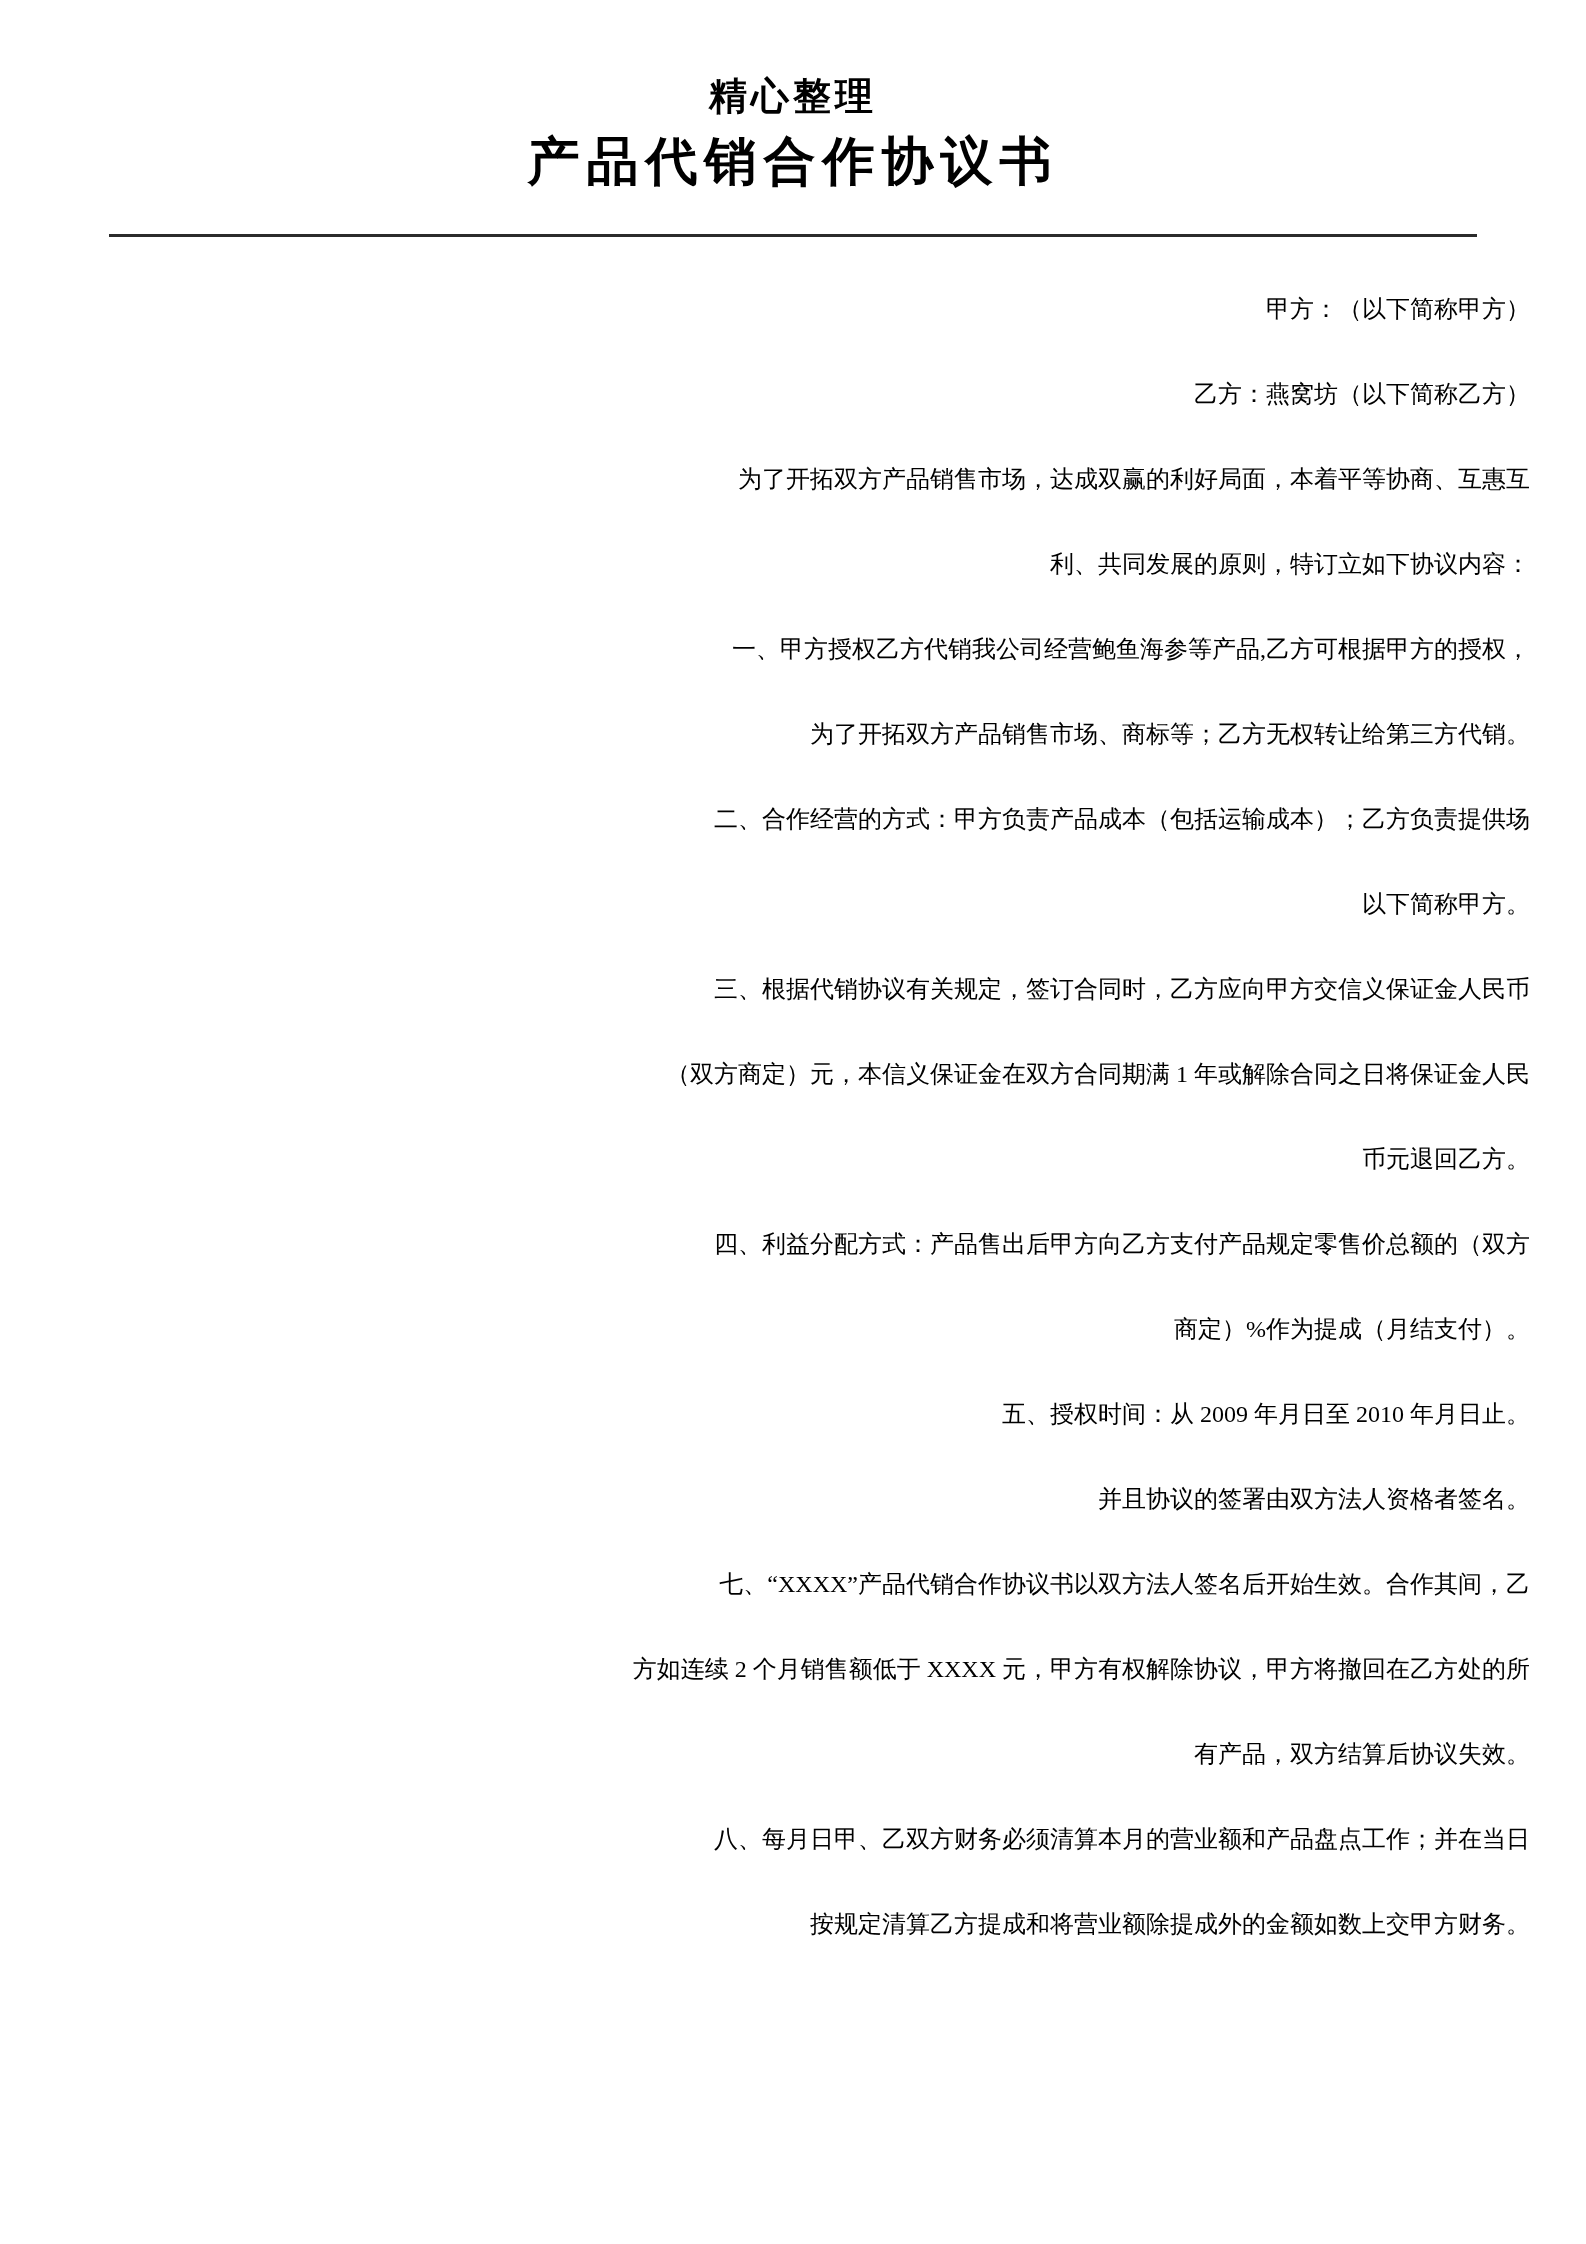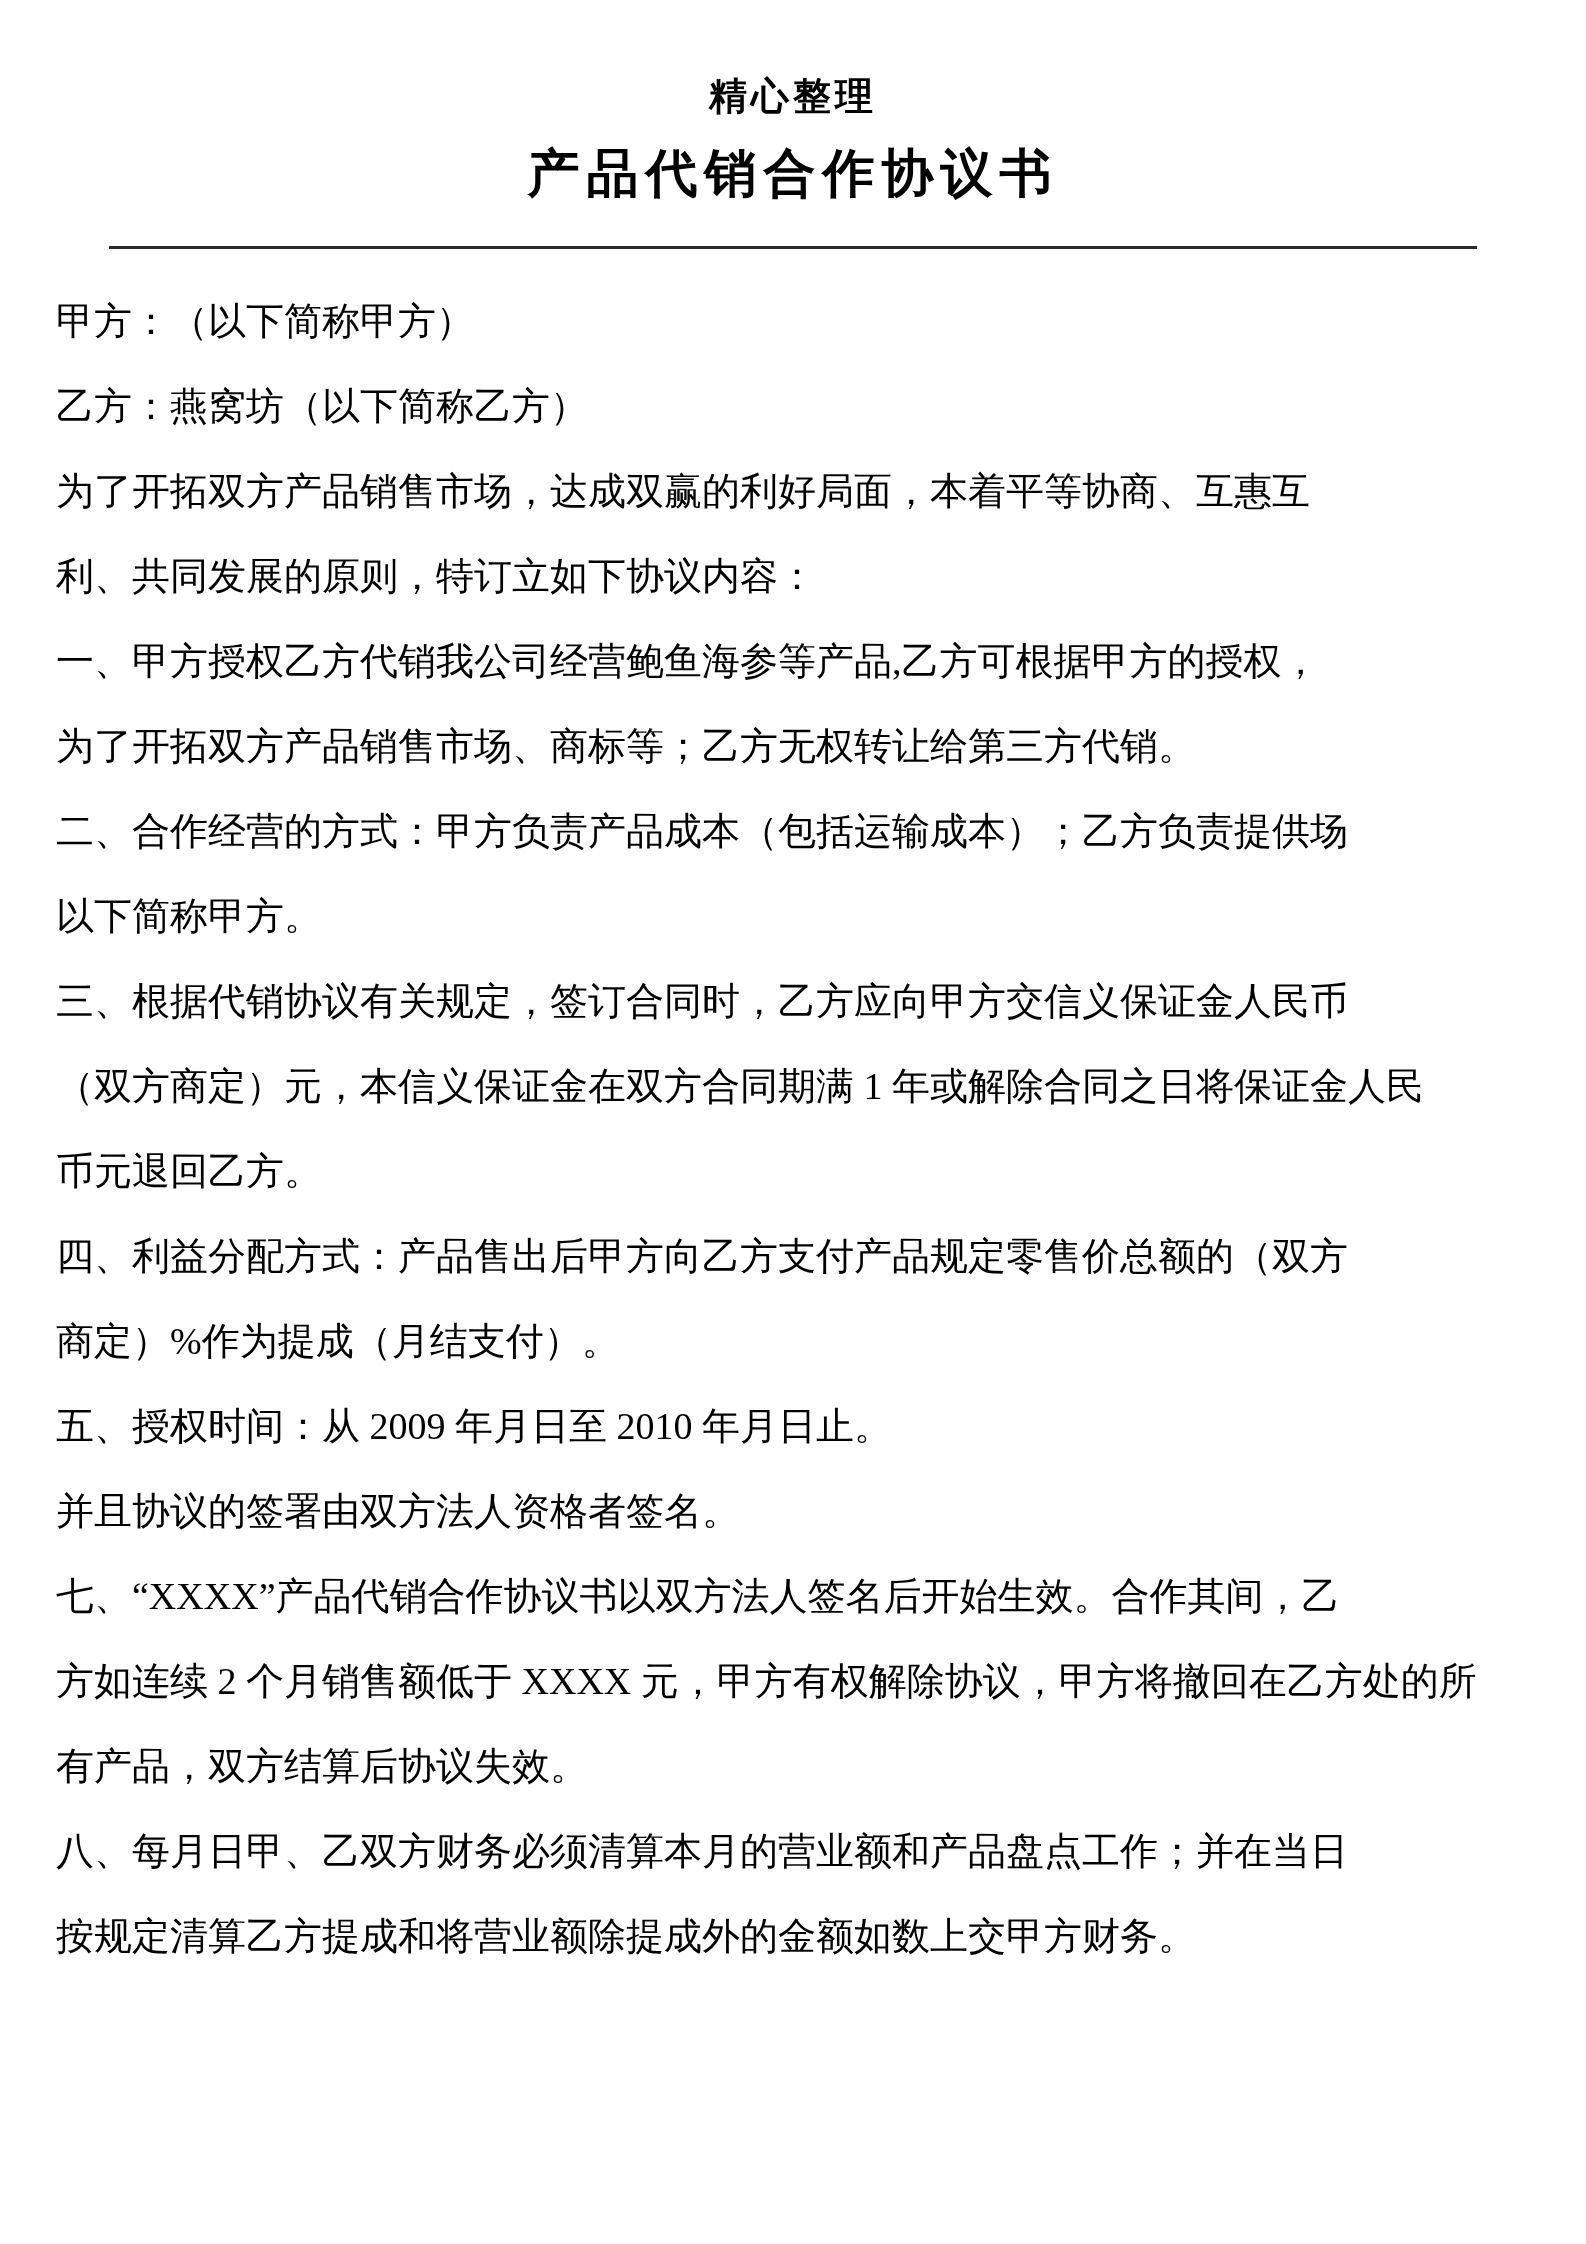--- a/index.html
+++ b/index.html
@@ -19,43 +19,43 @@
   }
   .doc-header {
     padding-top: 76px;
     text-align: center;
     font-size: 38px;
     font-weight: bold;
     letter-spacing: 4px;
     line-height: 1.1;
   }
   .doc-title {
-    margin-top: 26px;
+    margin-top: 14px;
     text-align: center;
     font-size: 52px;
     font-weight: bold;
     letter-spacing: 7px;
     line-height: 1.15;
   }
   .title-rule {
     width: 1368px;
     margin: 42px auto 0 auto;
     border: none;
     border-bottom: 3px solid #2b2b2b;
     height: 0;
   }
   .doc-body {
     margin-top: 30px;
     padding: 0 56px;
   }
   .doc-line {
     height: 85px;
     line-height: 85px;
-    text-align: left;
-    font-size: 38px;
+    text-align: right;
+    font-size: 24px;
     white-space: nowrap;
   }
 </style>
 </head>
 <body>
 
 <div class="page">
 
   <div class="doc-header">精心整理</div>
 

